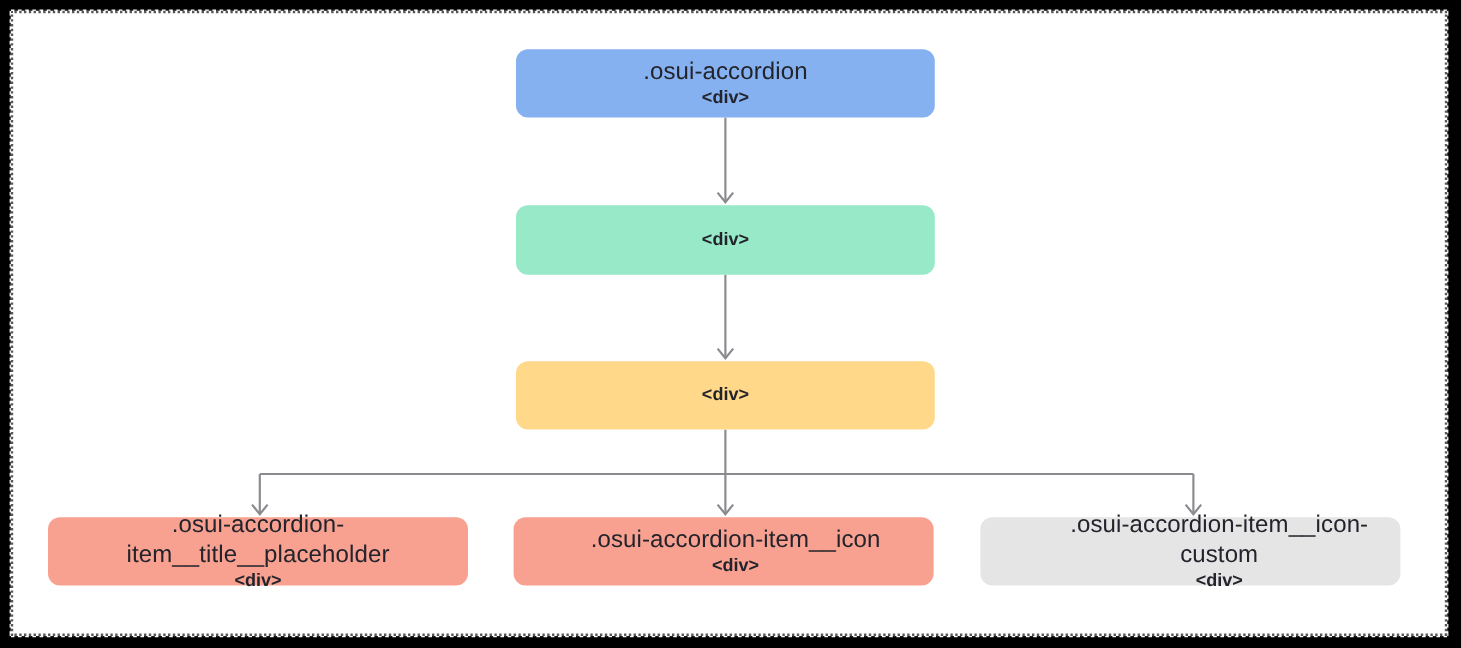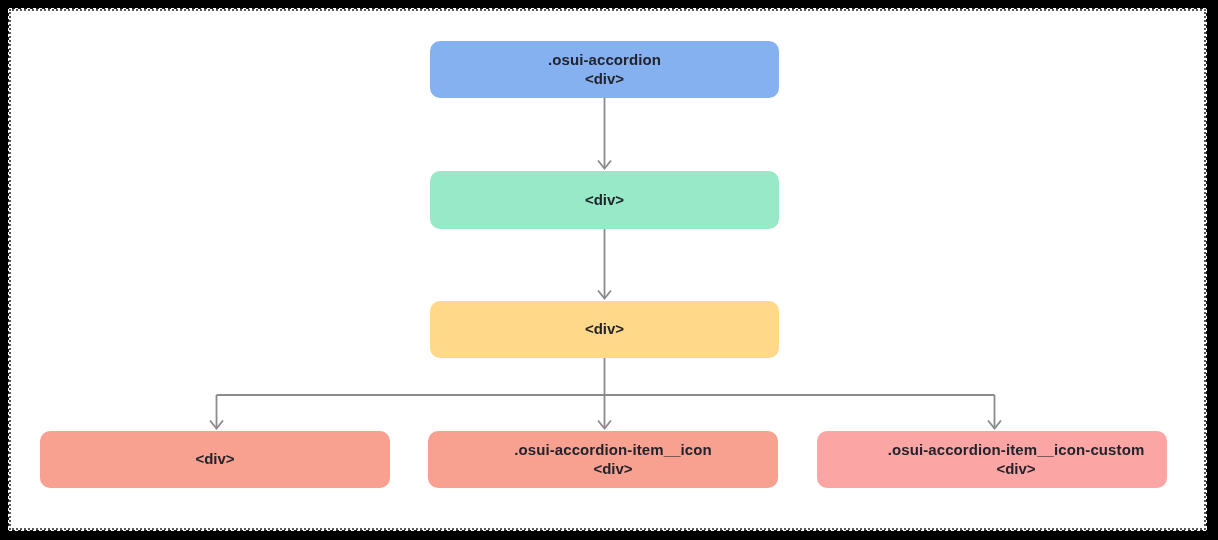--- a/index.html
+++ b/index.html
@@ -56,22 +56,22 @@
     display: flex;
     flex-direction: column;
     align-items: center;
     justify-content: center;
     text-align: center;
     color: #23232b;
     z-index: 2;
     line-height: 1.25;
   }
   .node .label {
-    font-size: 15px;
-    font-weight: 700;
+    font-size: 20px;
+    font-weight: 400;
     letter-spacing: 0.1px;
   }
   .node .tag {
     font-size: 15px;
     font-weight: 700;
     text-align: right;
   }
   .n-accordion     { left: 430px; top: 41px;  width: 349px; height: 57px; }
   .n-item          { left: 430px; top: 171px; width: 349px; height: 58px; }
   .n-title         { left: 430px; top: 301px; width: 349px; height: 57px; }
@@ -111,26 +111,27 @@
 
   <div class="node n-item" style="background: rgb(151, 233, 200);">
     <span class="tag">&lt;div&gt;</span>
   </div>
 
   <div class="node n-title" style="background: rgb(255, 216, 138);">
     <span class="tag">&lt;div&gt;</span>
   </div>
 
   <div class="node n-placeholder" style="background: rgb(248, 161, 145);">
+    <span class="label">.osui-accordion-item__title__placeholder</span>
     <span class="tag">&lt;div&gt;</span>
   </div>
 
   <div class="node n-icon" style="background: rgb(248, 161, 145);">
     <span class="label">.osui-accordion-item__icon</span>
     <span class="tag">&lt;div&gt;</span>
   </div>
 
-  <div class="node n-icon-custom" style="background: #fca5a5; padding-left: 48px;">
+  <div class="node n-icon-custom" style="background: #e5e5e5; padding-left: 48px;">
     <span class="label">.osui-accordion-item__icon-custom</span>
     <span class="tag">&lt;div&gt;</span>
   </div>
 
 </div>
 
 </body></html>

